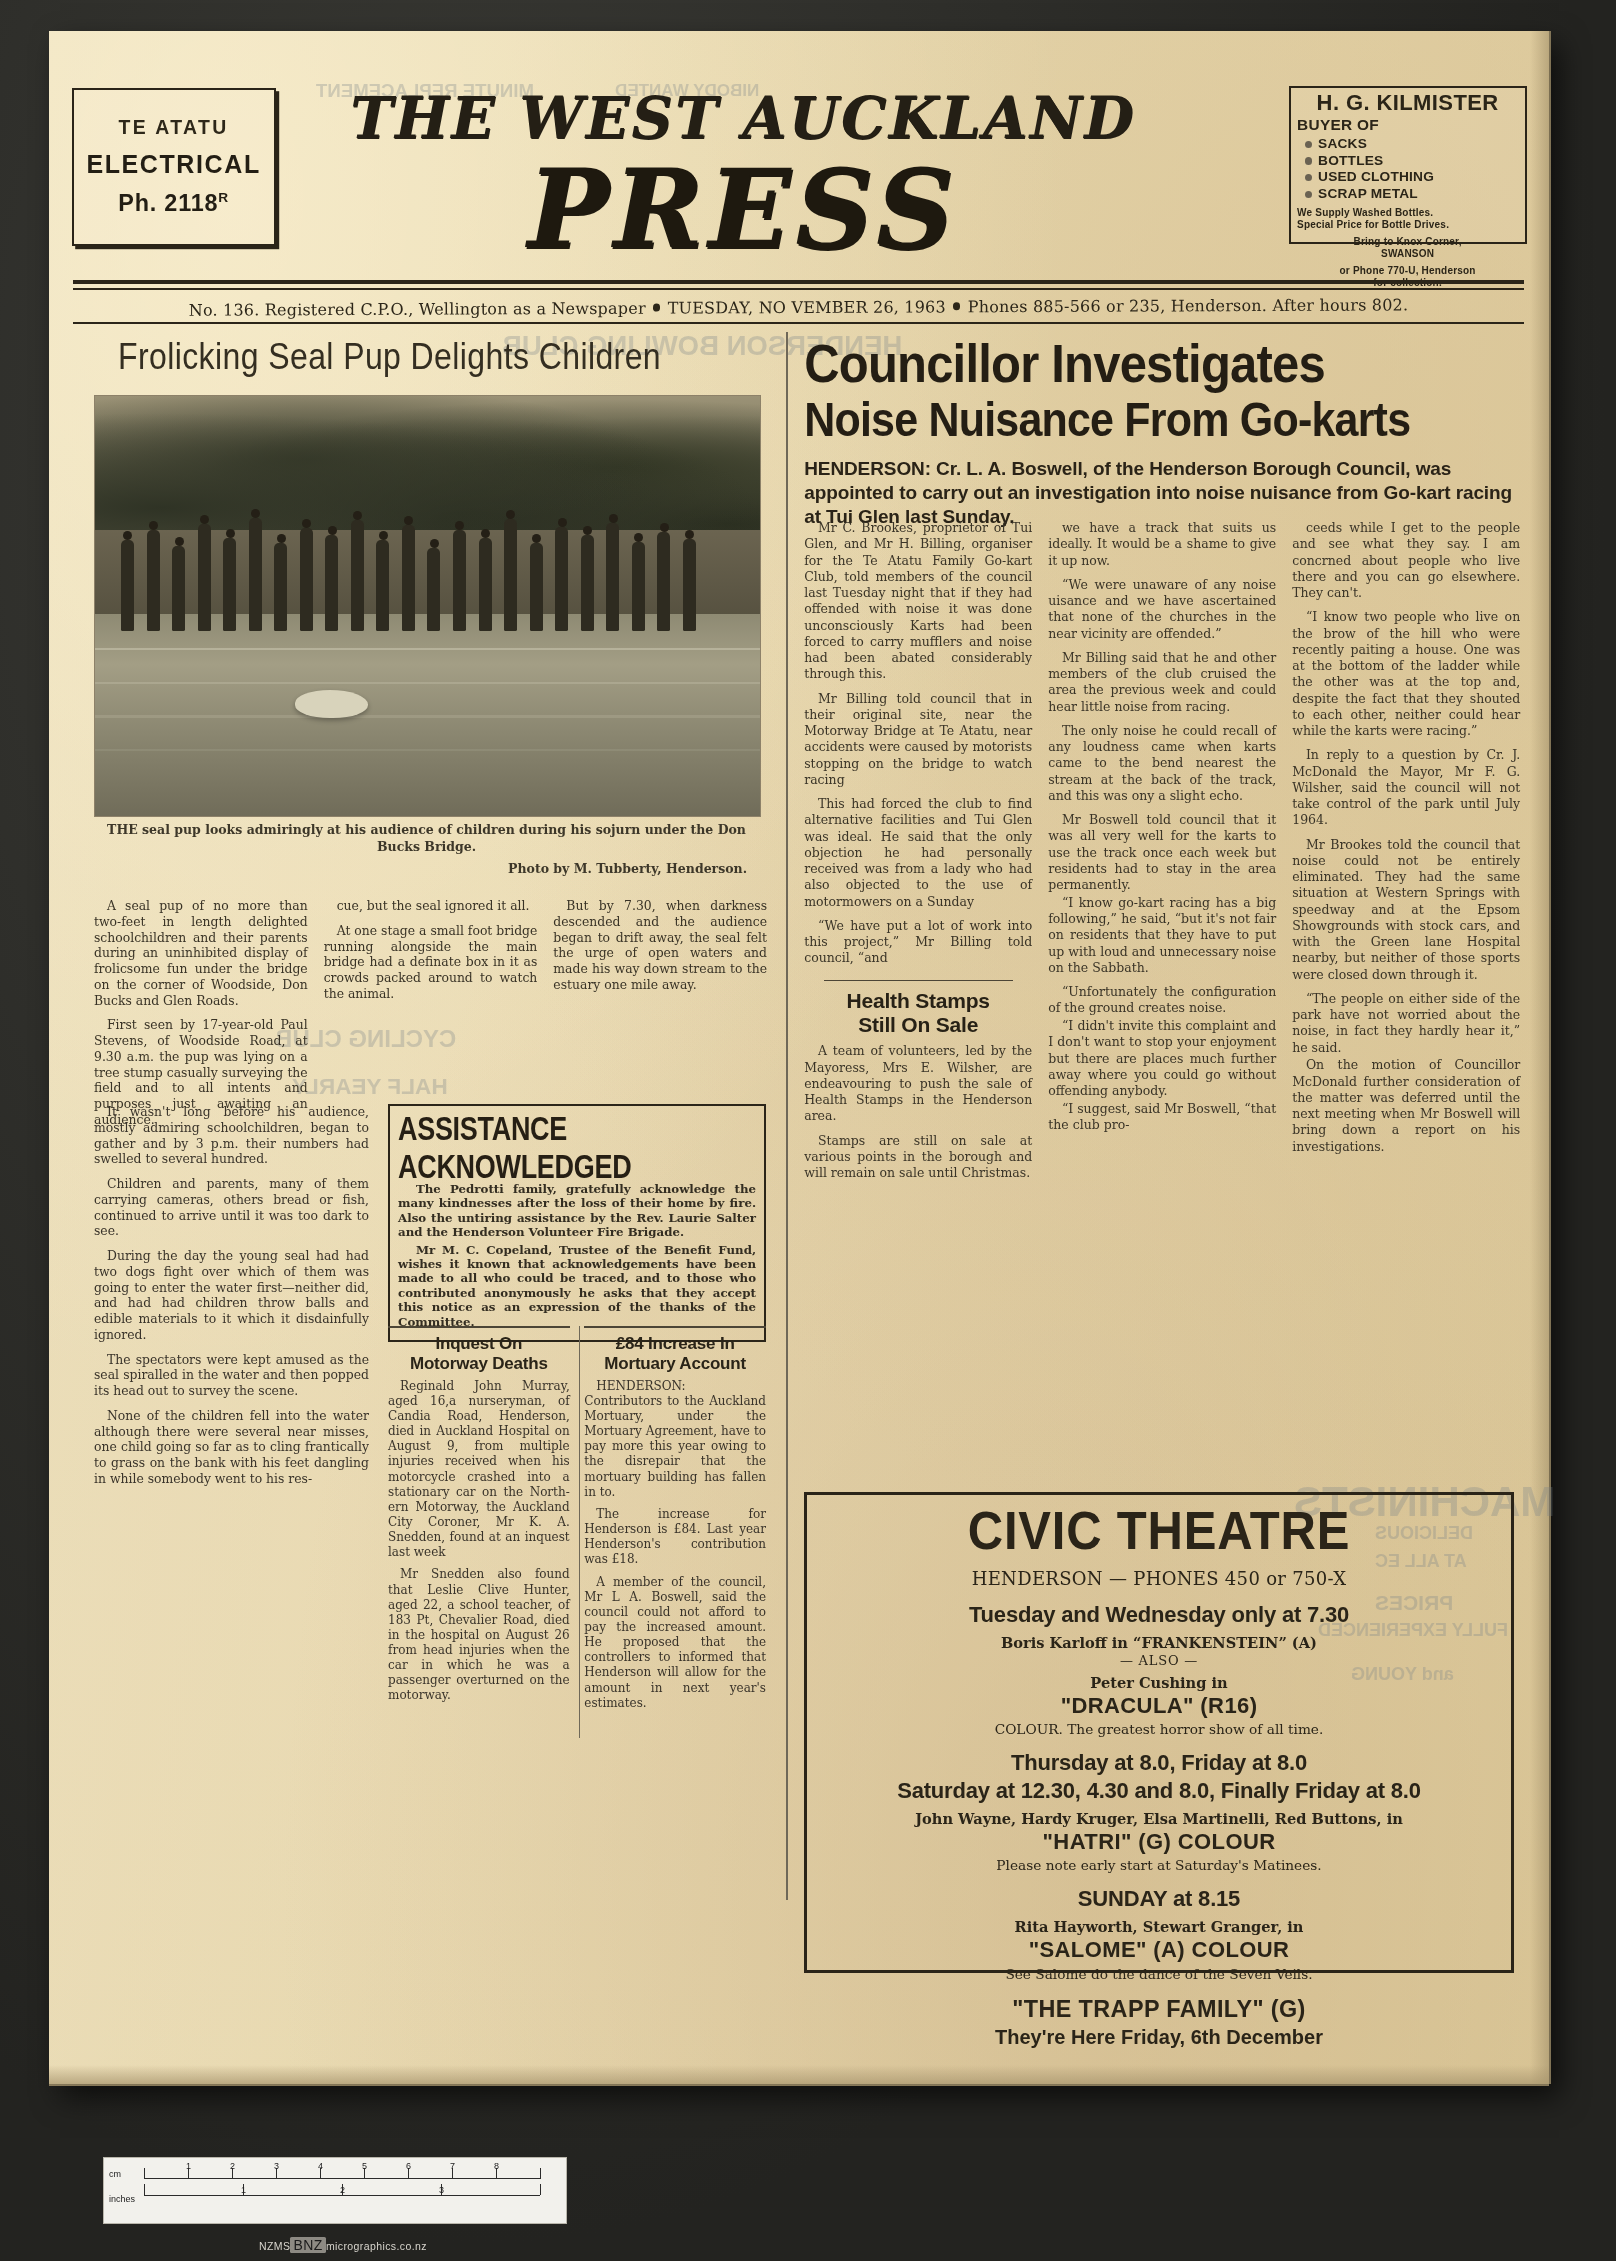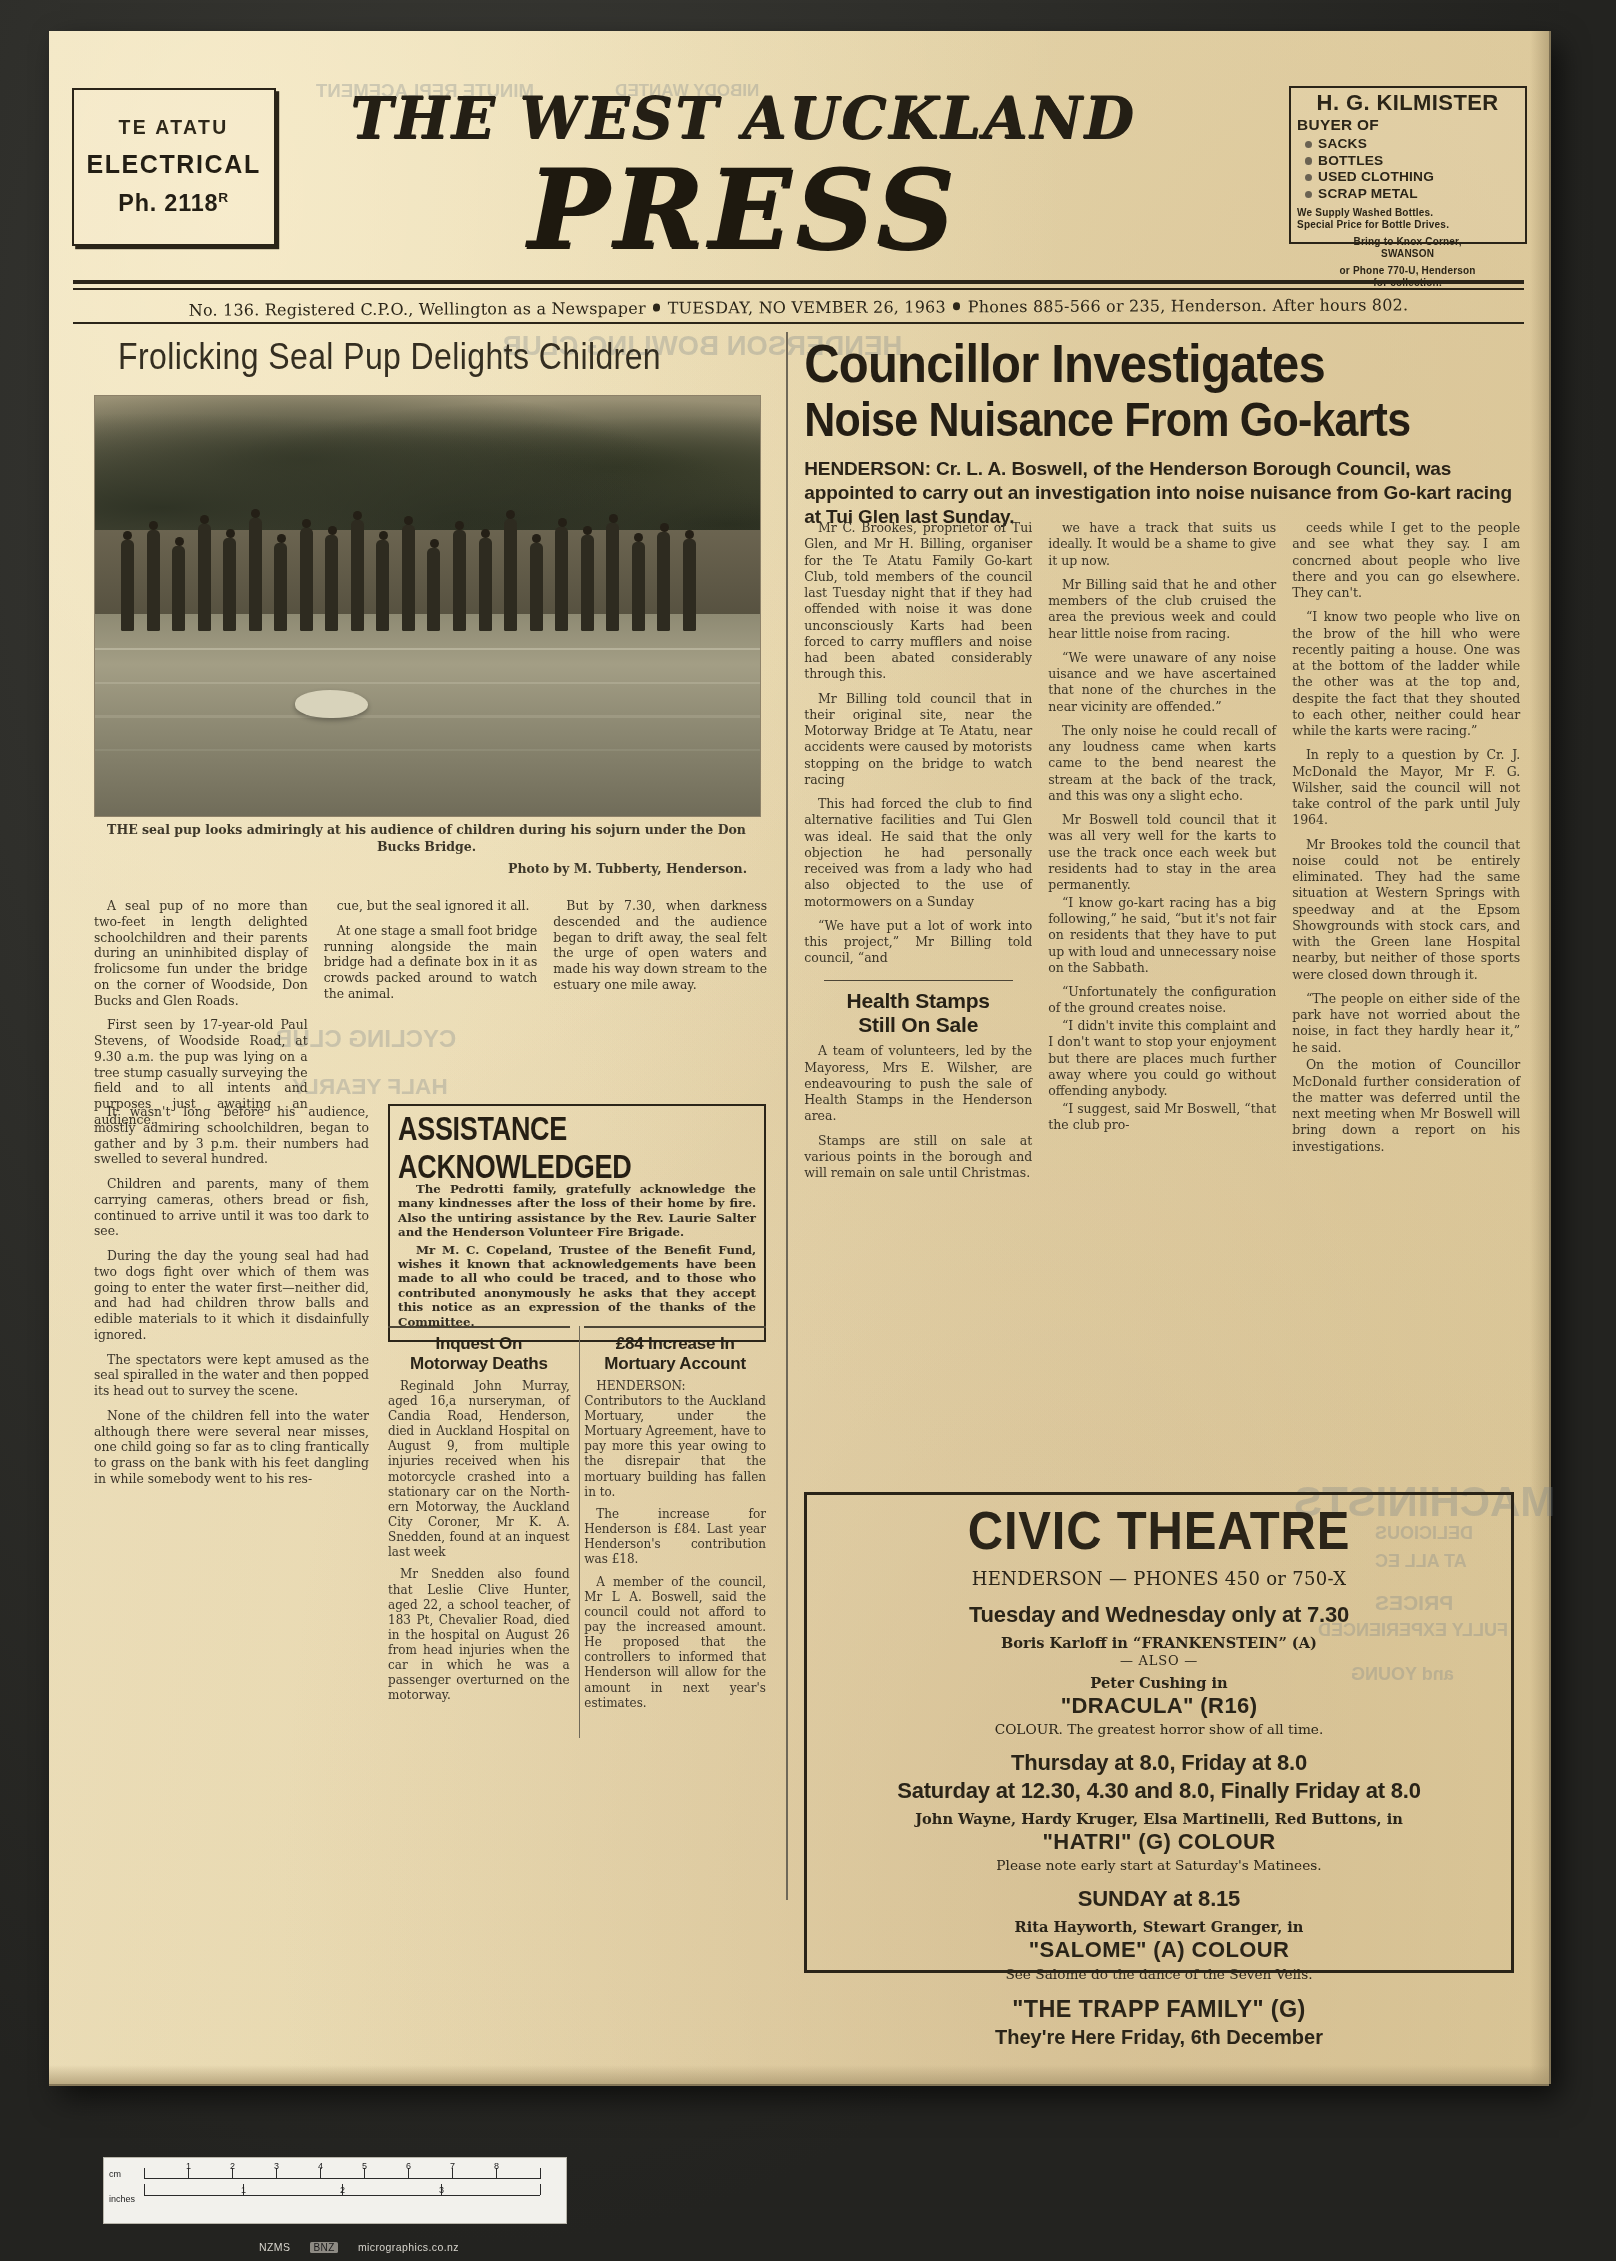--- a/index.html
+++ b/index.html
@@ -242,22 +242,22 @@
     background:#f2f1ec;border:0.8px solid #b9b6ab;
   }
   #scalebar .ruler{position:absolute;left:8px;top:4.9px;width:445px;height:36px;}
   #scalebar .tick{position:absolute;bottom:0;width:0.8px;background:#2b2b2b;}
   #scalebar .num{position:absolute;font-family:"Liberation Sans",sans-serif;font-size:9px;color:#222;}
   #scalebar .unit{position:absolute;left:4.9px;font-family:"Liberation Sans",sans-serif;font-size:9px;color:#222;}
   #scalefoot{
     position:absolute;left:259px;bottom:8px;
     font-family:"Liberation Sans",sans-serif;font-size:10.5px;color:#d8d5cd;letter-spacing:0.4px;
   }
-  #scalefoot .box{display:inline-block;background:#8d8a83;color:#1a1a1a;padding:0 3.2px;margin:0 20px;
-    font-size:10px;border-radius:1.6px;}
+  #scalefoot .box{display:inline-block;background:#8d8a83;color:#1a1a1a;padding:0 3.2px;margin:0 0;
+    font-size:14px;border-radius:1.6px;}
 </style>
 </head>
 <body>
 
 <div id="scan-backdrop"></div>
 
 <div id="sheet">
   <div class="tear" id="tear-right"></div>
   <div class="tear" id="tear-bottom"></div>
 
@@ -423,22 +423,22 @@
             <p>“We have put a lot of work into this project,” Mr Billing told council, “and</p>
 
             <div id="hs-rule"></div>
             <div id="hs-title">Health Stamps<br>Still On Sale</div>
             <p>A team of volunteers, led by the Mayoress, Mrs E. Wilsher, are endeavouring to push the sale of Health Stamps in the Henderson area.</p>
             <p>Stamps are still on sale at various points in the borough and will remain on sale until Christmas.</p>
           </div>
 
           <div class="gcol">
             <p>we have a track that suits us ideally. It would be a shame to give it up now.</p>
+            <p>“We were unaware of any noise uisance and we have ascertained that none of the churches in the near vicinity are offended.”</p>
             <p>Mr Billing said that he and other members of the club cruised the area the previous week and could hear little noise from racing.</p>
-            <p>“We were unaware of any noise uisance and we have ascertained that none of the churches in the near vicinity are offended.”</p>
             <p>The only noise he could recall of any loudness came when karts came to the bend nearest the stream at the back of the track, and this was ony a slight echo.</p>
             <p class="tight">Mr Boswell told council that it was all very well for the karts to use the track once each week but residents had to stay in the area permanently.</p>
             <p>“I know go-kart racing has a big following,” he said, “but it's not fair on residents that they have to put up with loud and unnecessary noise on the Sabbath.</p>
             <p class="tight">“Unfortunately the configuration of the ground creates noise.</p>
             <p class="tight">“I didn't invite this complaint and I don't want to stop your enjoyment but there are places much further away where you could go without offending anybody.</p>
             <p class="tight">“I suggest, said Mr Boswell, “that the club pro-</p>
           </div>
 
           <div class="gcol">
             <p>ceeds while I get to the people and see what they say. I am concrned about people who live there and you can go elsewhere. They can't.</p>

